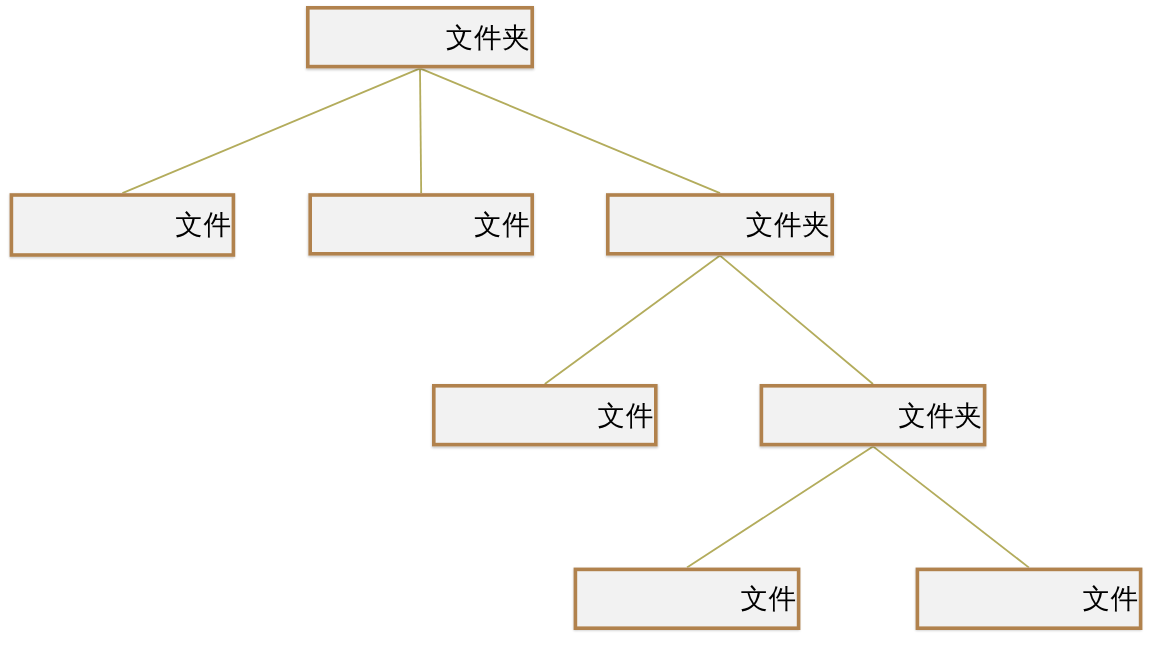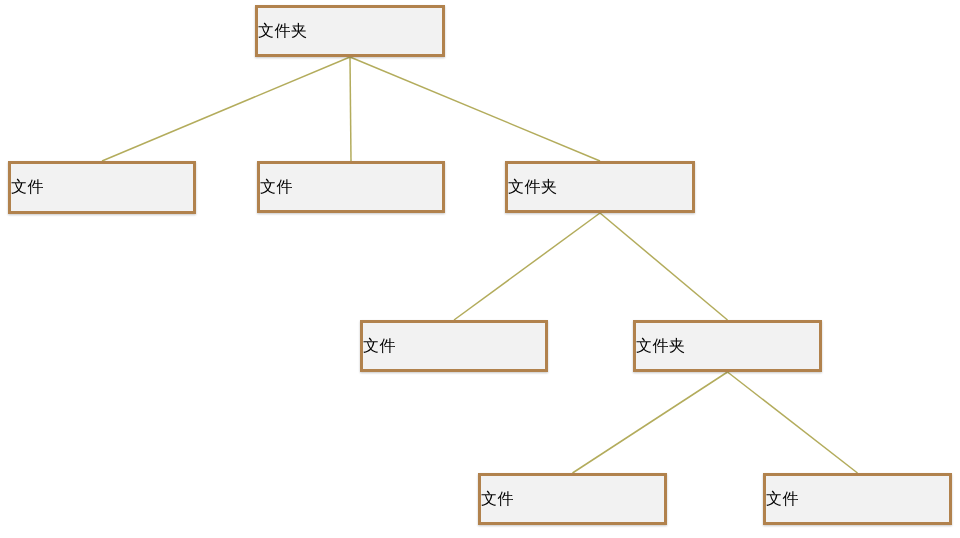--- a/index.html
+++ b/index.html
@@ -33,25 +33,25 @@
     left: 0;
     top: 0;
     width: 960px;
     height: 538px;
   }
   .tree-node {
     position: absolute;
     box-sizing: border-box;
     display: flex;
     align-items: center;
-    justify-content: flex-start;
+    justify-content: flex-end;
     background: #f2f2f2;
     border: 3px solid #b1824d;
     box-shadow: 0 1px 2px rgba(0, 0, 0, 0.22);
-    font-size: 16px;
+    font-size: 23px;
     color: #000000;
     letter-spacing: 0.5px;
     user-select: none;
   }
 </style>
 </head>
 <body>
 
 <div class="canvas">
   <svg class="connector-layer" width="960" height="538" viewBox="0 0 960 538" xmlns="http://www.w3.org/2000/svg">

